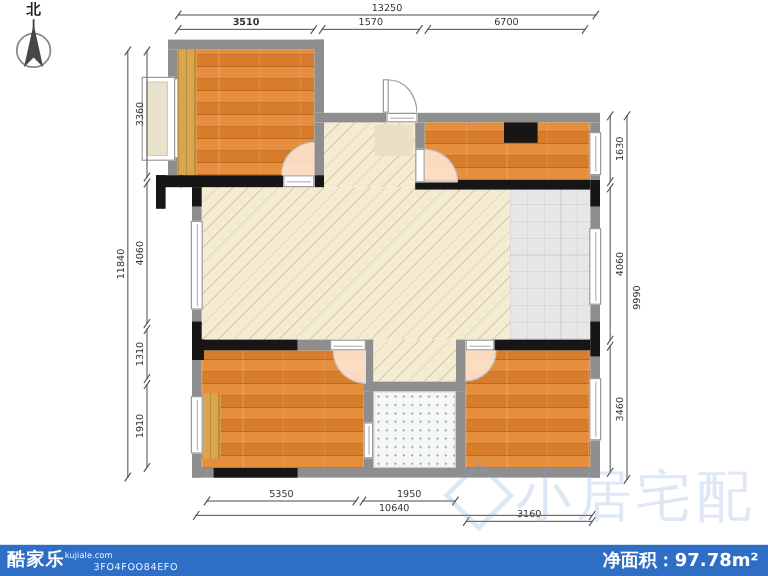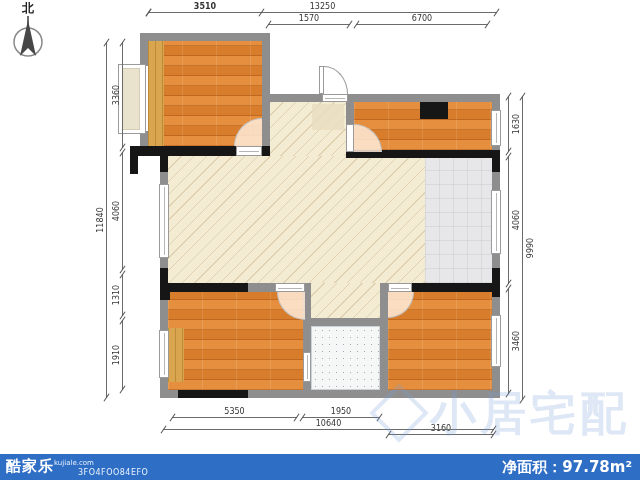--- a/index.html
+++ b/index.html
@@ -49,21 +49,21 @@
   .dim.v::before{top:0;} .dim.v::after{bottom:0;}
   .dlab{position:absolute;font-size:8px;line-height:1;white-space:nowrap;}
   .dim.h .dlab{left:50%;top:-10px;transform:translateX(-50%);}
   .dim.v .dlab{top:50%;left:-6px;transform:translate(-50%,-50%) rotate(-90deg);transform-origin:center;}
   .dim.v.rt .dlab{left:8px;transform:translate(-50%,-50%) rotate(-90deg);}
   
   .compass{left:6px;top:2px;width:44px;text-align:center;}
   .compass .n{font-size:12px;font-weight:bold;color:#222;display:block;line-height:12px;}
   
   .wm{left:378px;top:390px;display:flex;align-items:center;gap:10px;
-      color:rgba(125,160,215,.25);font-weight:bold;pointer-events:none;}
+      color:rgba(125,160,215,.25);font-weight:normal;pointer-events:none;}
   .wm .cube{width:34px;height:34px;border:4px solid rgba(125,160,215,.25);transform:rotate(45deg);}
   .wm .wtxt{font-size:46px;letter-spacing:4px;line-height:1;}
   
   .bar{left:0;top:454px;width:640px;height:26px;background:var(--footer-bar,#2e6ec5);}
   .brand{left:6px;top:457px;color:#fff;font-size:15px;font-weight:bold;letter-spacing:1px;}
   .site{left:54px;top:459px;color:#eaf2ff;font-size:7px;}
   .code{left:78px;top:468px;color:#eaf2ff;font-size:8px;letter-spacing:.5px;}
   .area{right:8px;top:458px;color:#fff;font-size:15px;font-weight:bold;}
 </style>
 </head>
@@ -151,21 +151,21 @@
 
   <div class="a win h" style="left:388px;top:283px;width:24px;height:9px;"></div>
   <div class="a arc br" style="left:388px;top:292px;width:26px;height:26px;"></div>
 
   <div class="a win v" style="left:303px;top:352px;width:8px;height:30px;"></div>
 </div>
 
 <div class="dim h" style="left:148px;top:12px;width:349px;">
   <span class="dlab">13250</span>
   </div>
-<div class="dim h" style="left:148px;top:12px;width:114px;font-weight:bold;">
+<div class="dim h" style="left:148px;top:24px;width:114px;font-weight:bold;">
   <span class="dlab">3510</span>
   </div>
 <div class="dim h" style="left:268px;top:24px;width:82px;">
   <span class="dlab">1570</span>
   </div>
 <div class="dim h" style="left:356px;top:24px;width:132px;">
   <span class="dlab">6700</span>
   </div>
 
 <div class="dim v" style="left:106px;top:42px;height:356px;">

